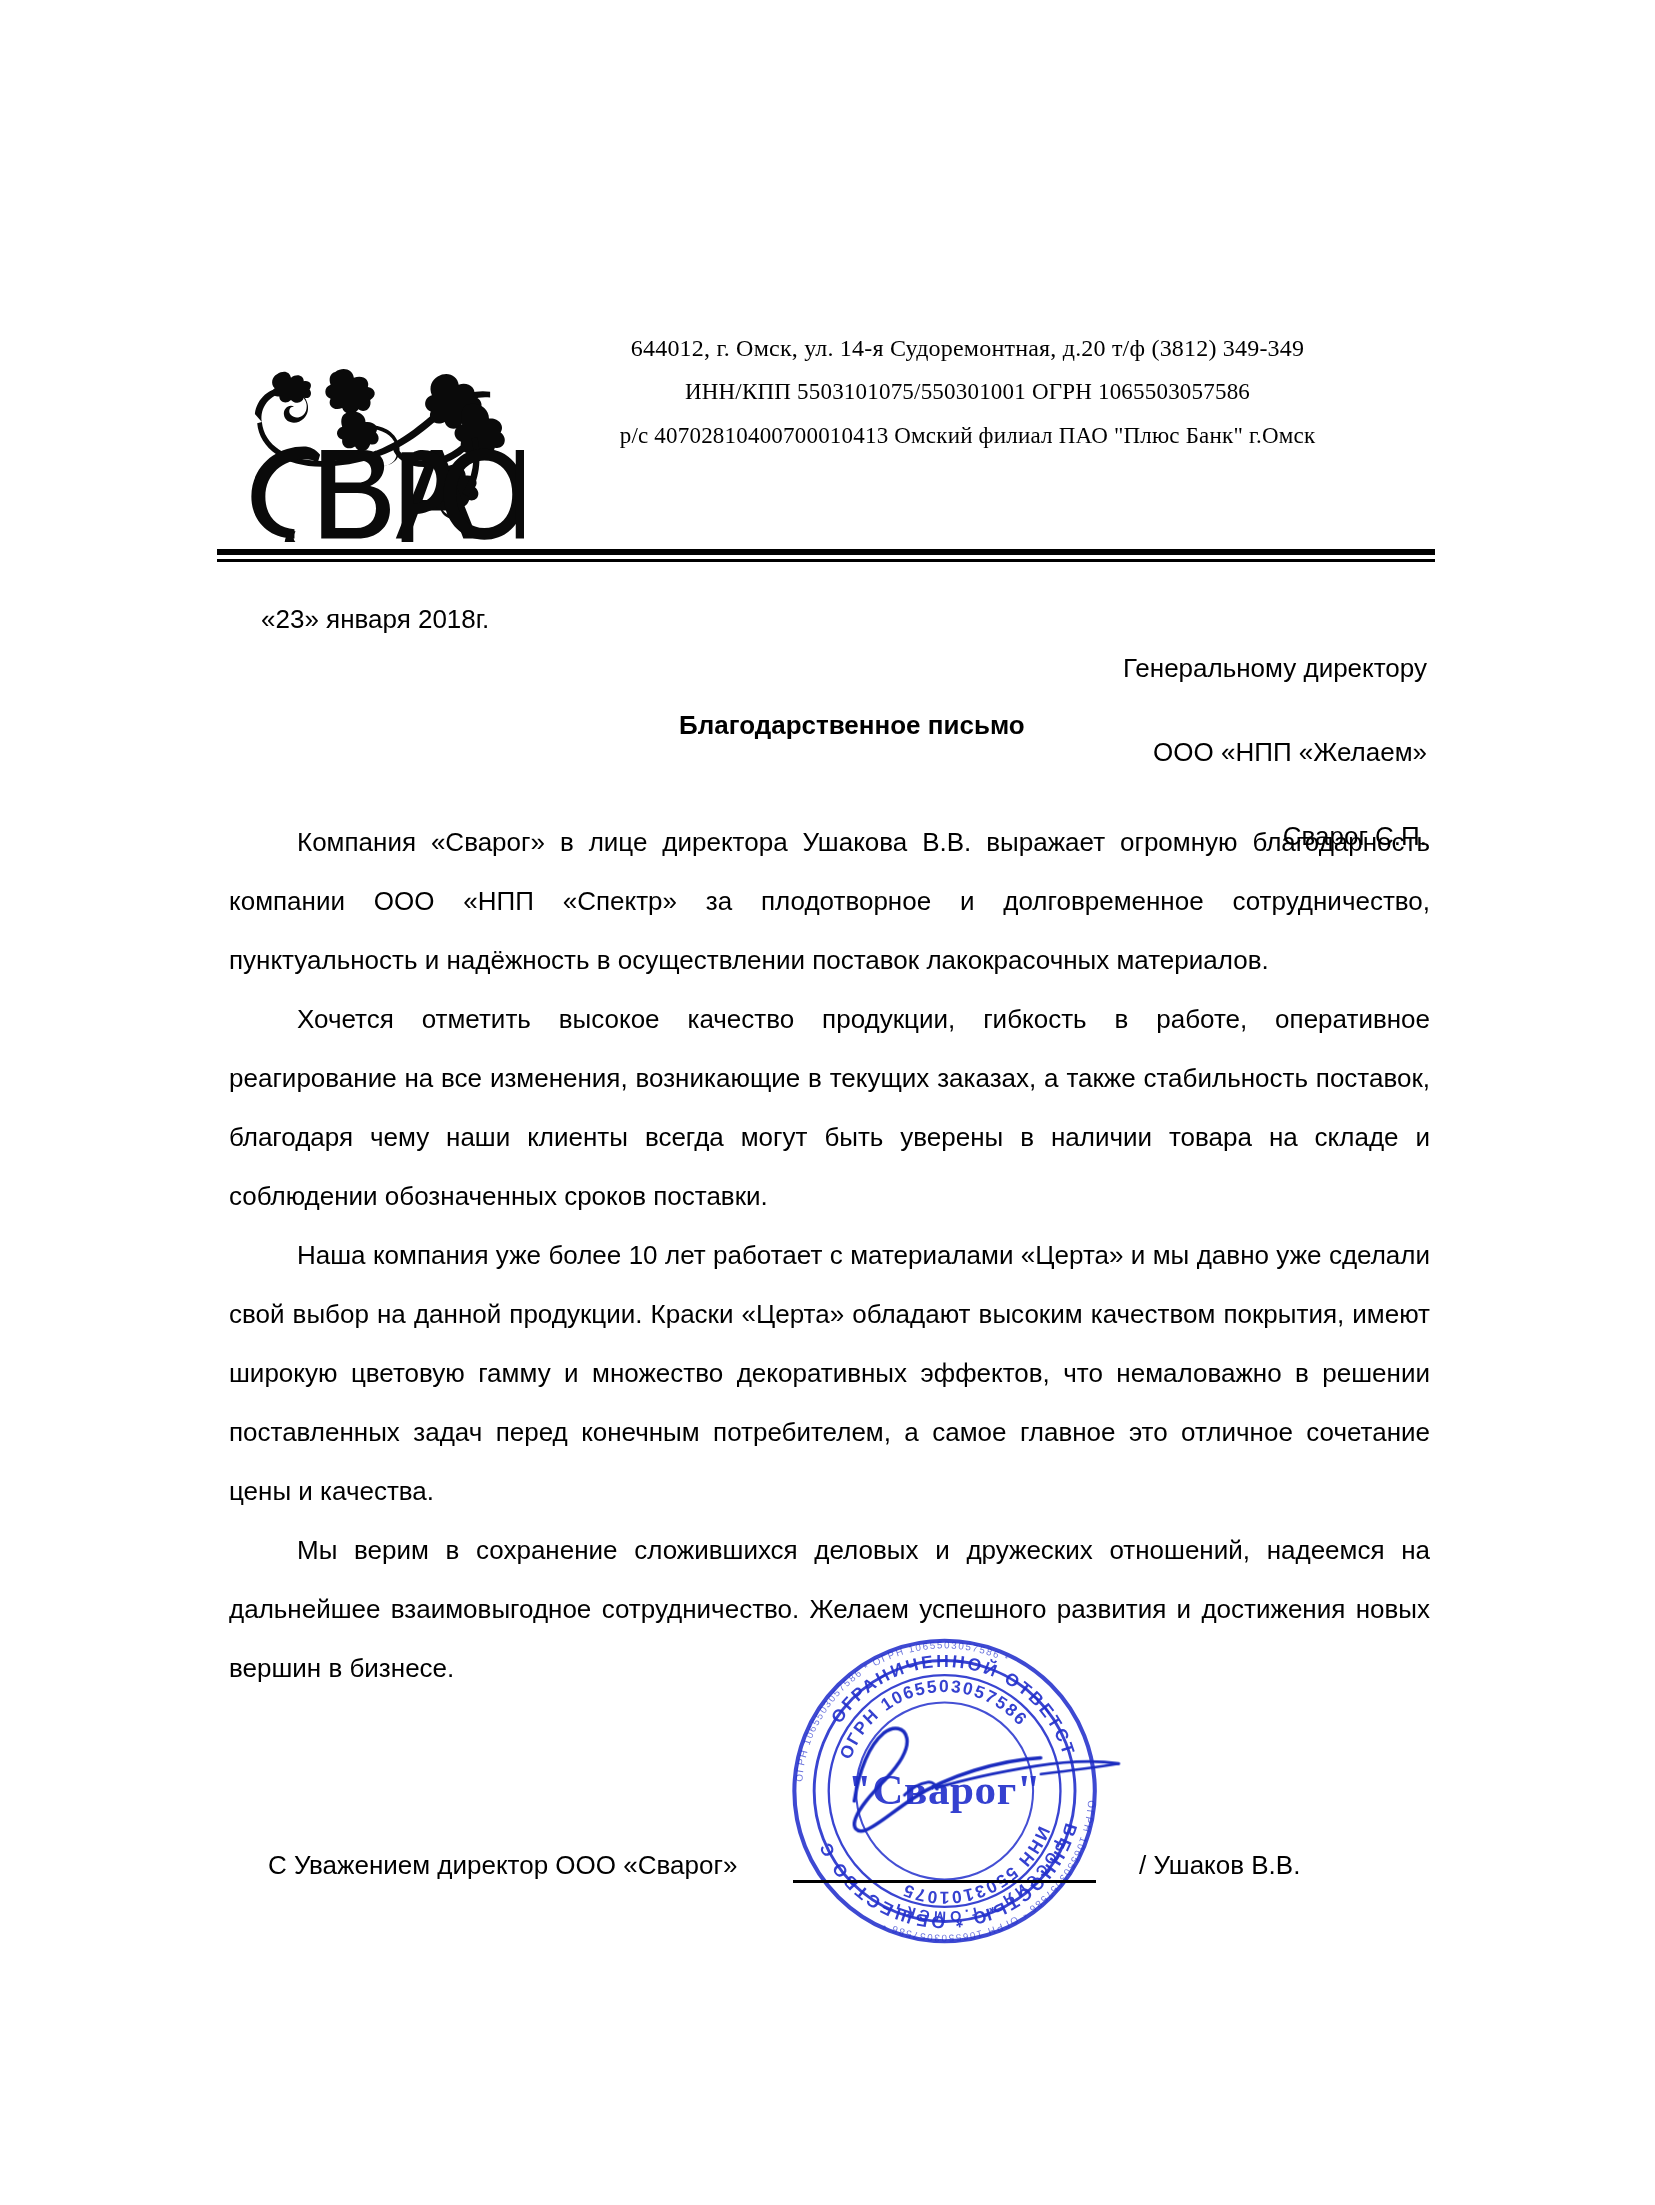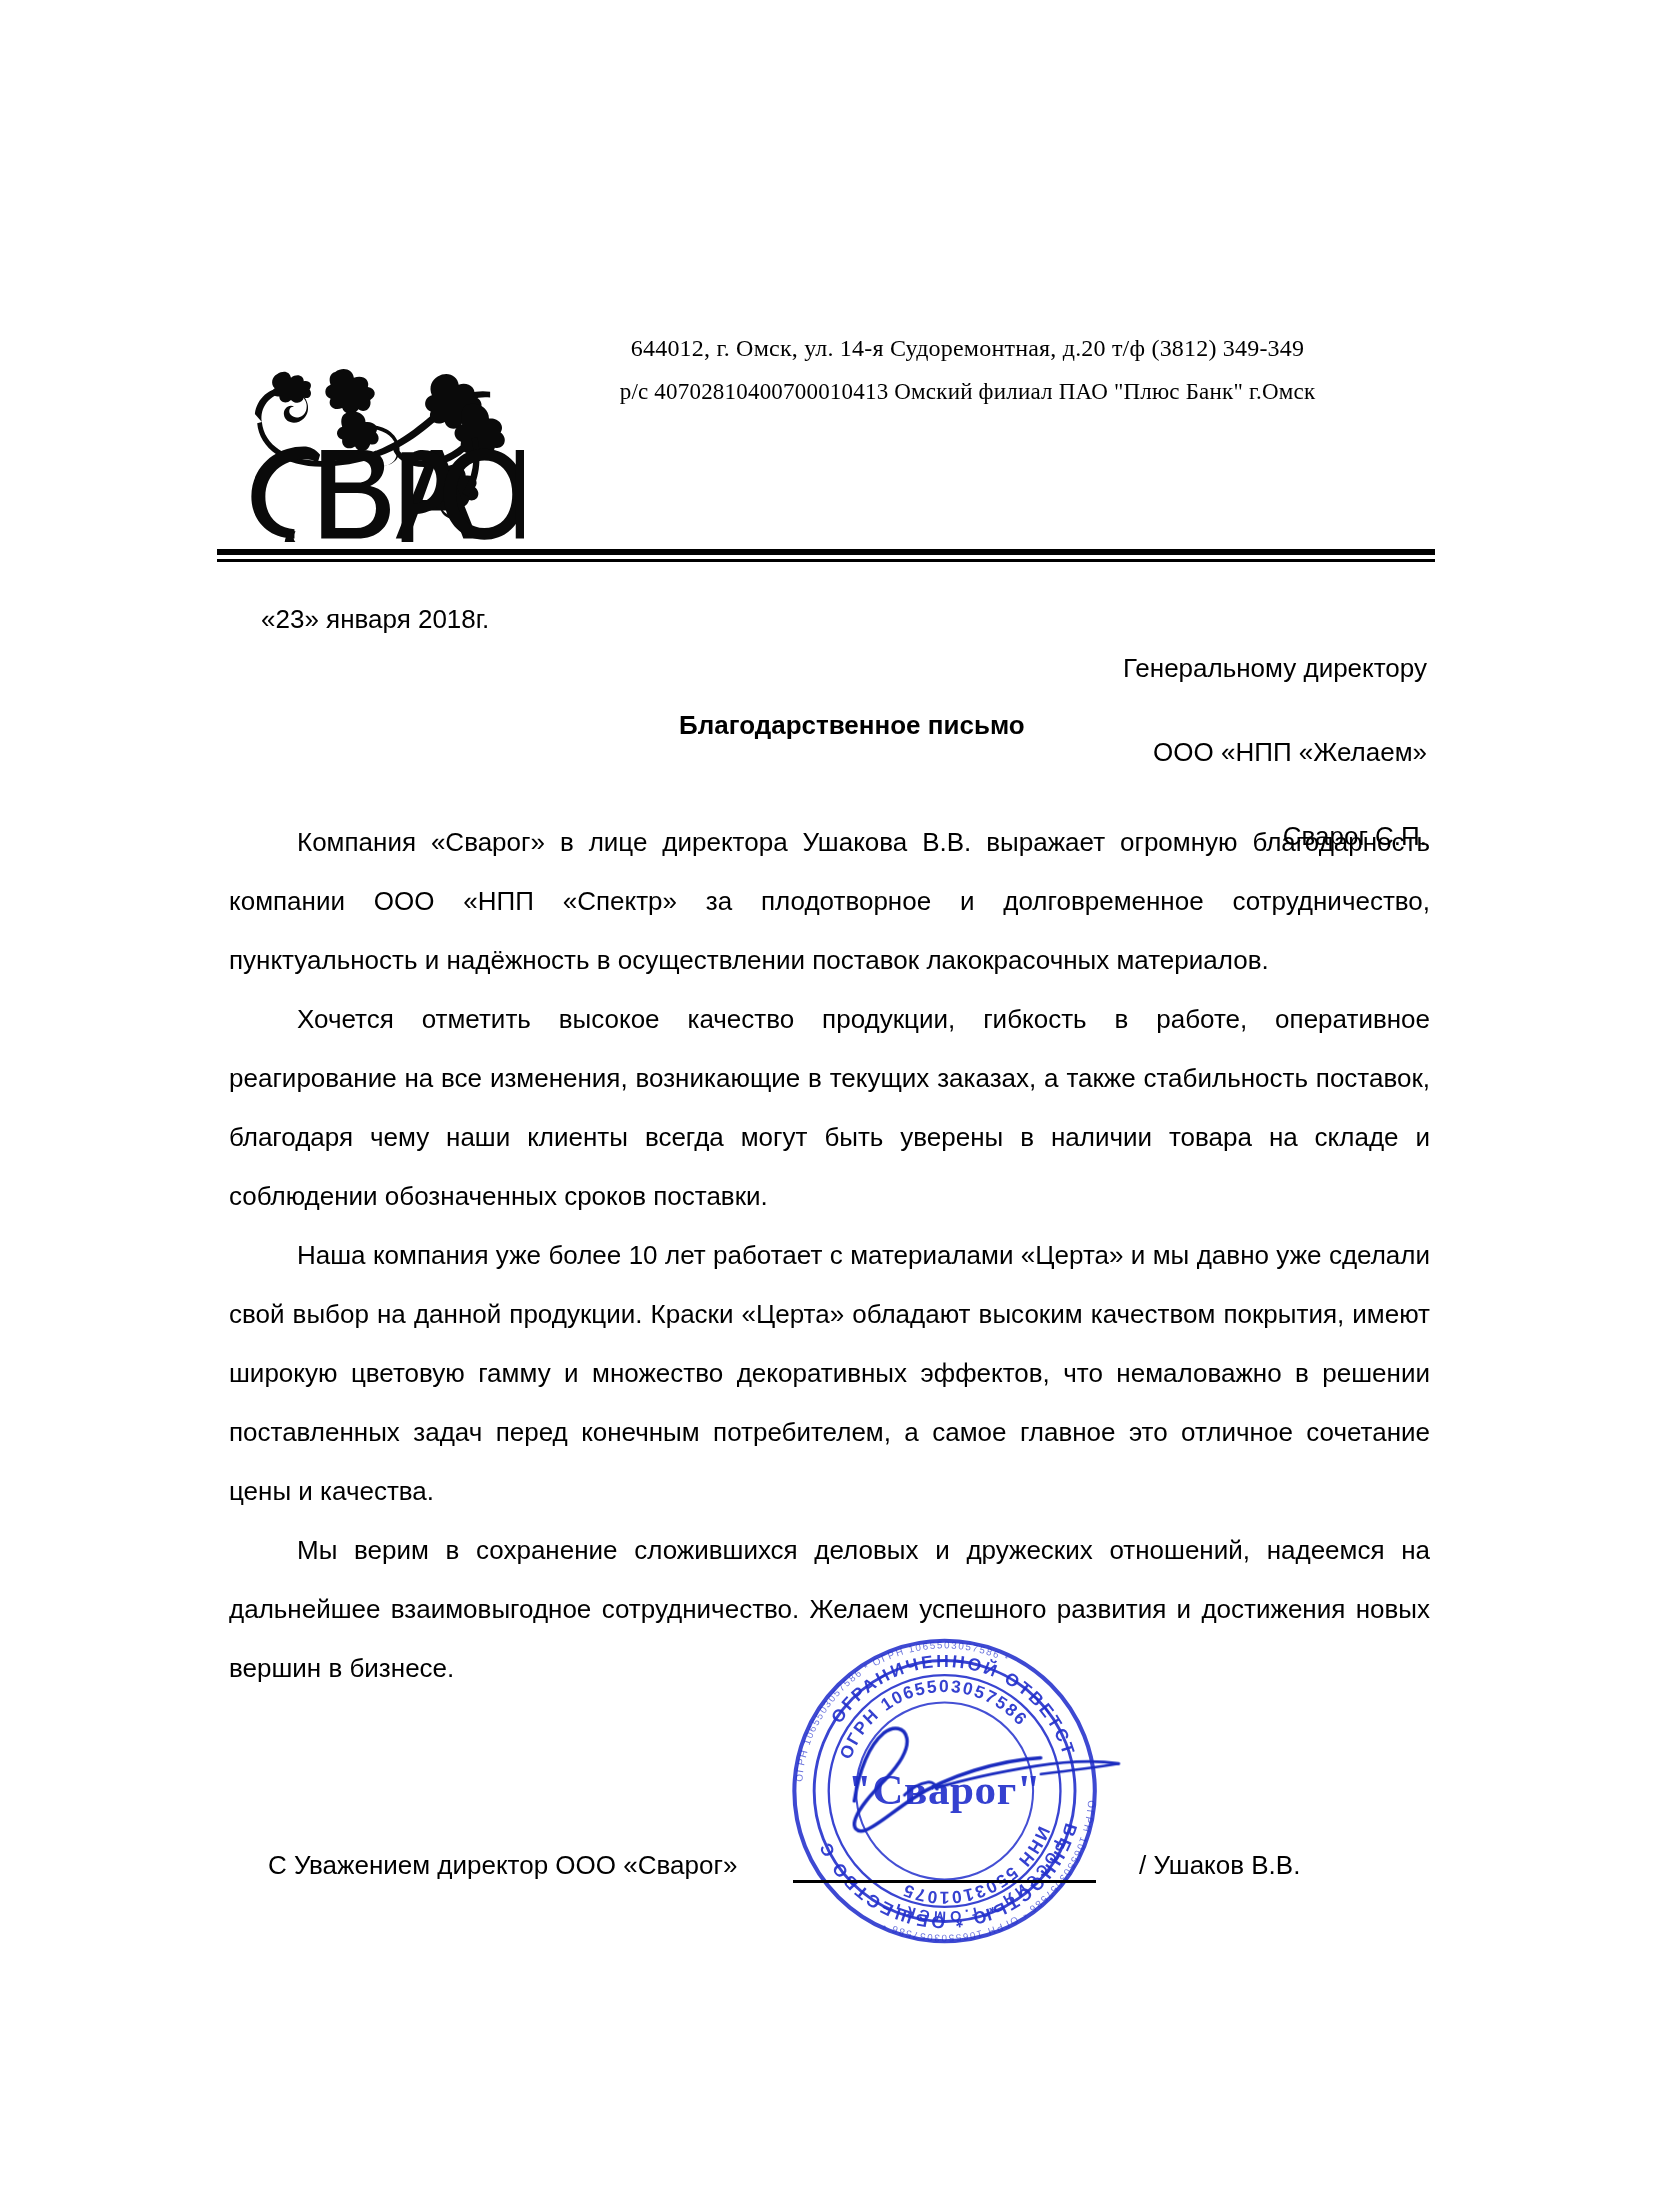--- a/index.html
+++ b/index.html
@@ -242,20 +242,21 @@
                    M452 200 C482 200 500 224 500 258 C500 292 482 316 452 316
                    C422 316 404 292 404 258 C404 224 422 200 452 200 Z"></path>
 
           <path d="M506 182 L506 334 L530 334 L530 202 L596 202 L596 182 Z"></path>
         </g>
       </svg>
     </div>
 
     <div id="company-details">
       <div class="detail-line l1">644012, г. Омск, ул. 14-я Судоремонтная, д.20  т/ф (3812) 349-349</div>
+      <div class="detail-line l2">ИНН/КПП  5503101075/550301001  ОГРН 1065503057586</div>
       <div class="detail-line l3">р/с 40702810400700010413 Омский филиал ПАО "Плюс Банк" г.Омск</div>
     </div>
   </div>
 
   <div id="divider">
     <div class="rule-thick"></div>
     <div class="rule-gap"></div>
     <div class="rule-thin"></div>
   </div>
 

